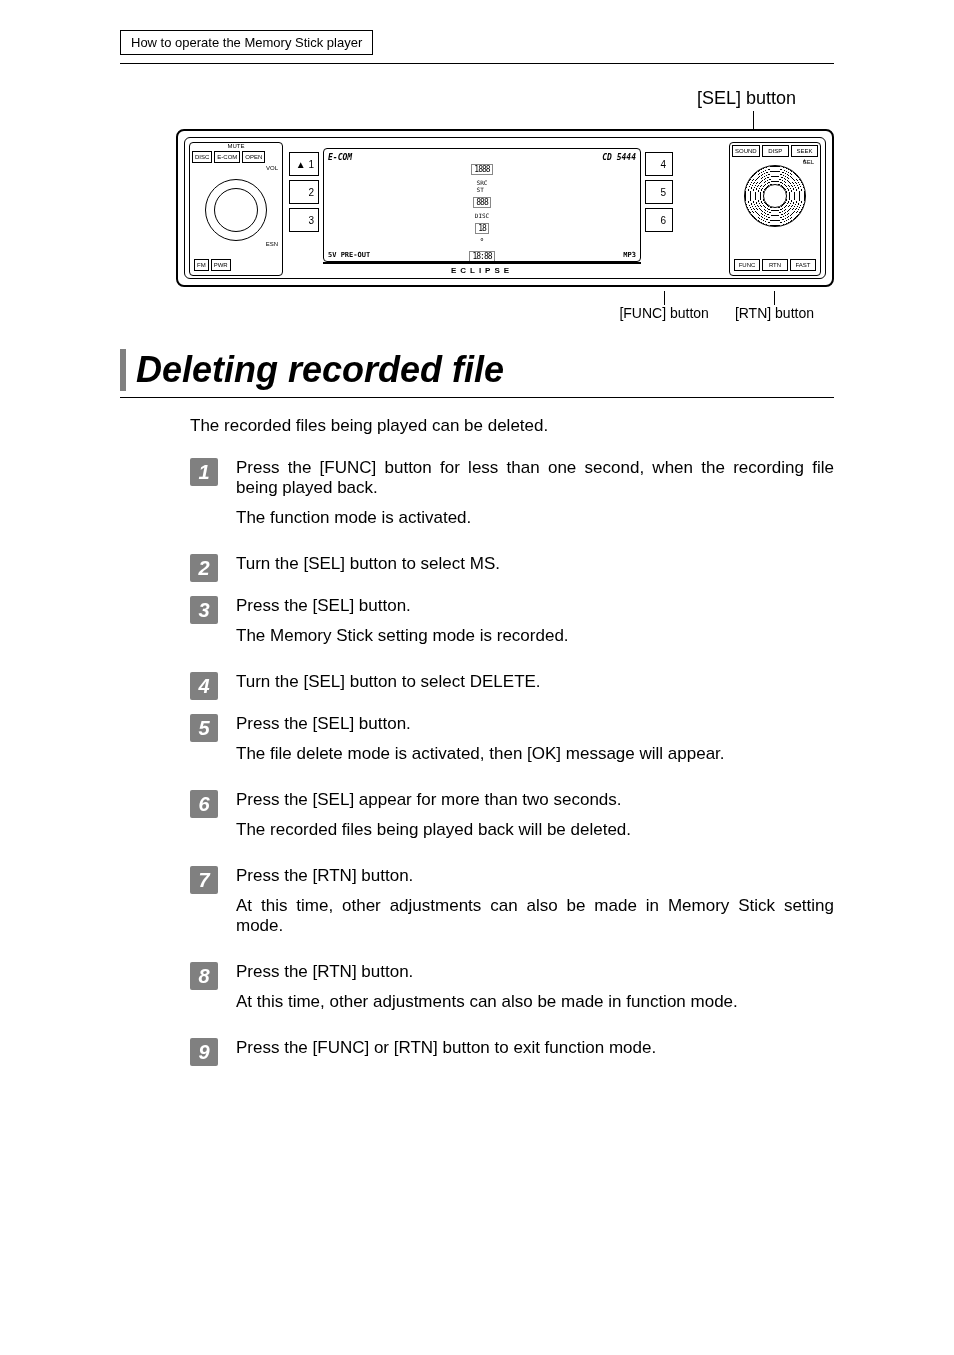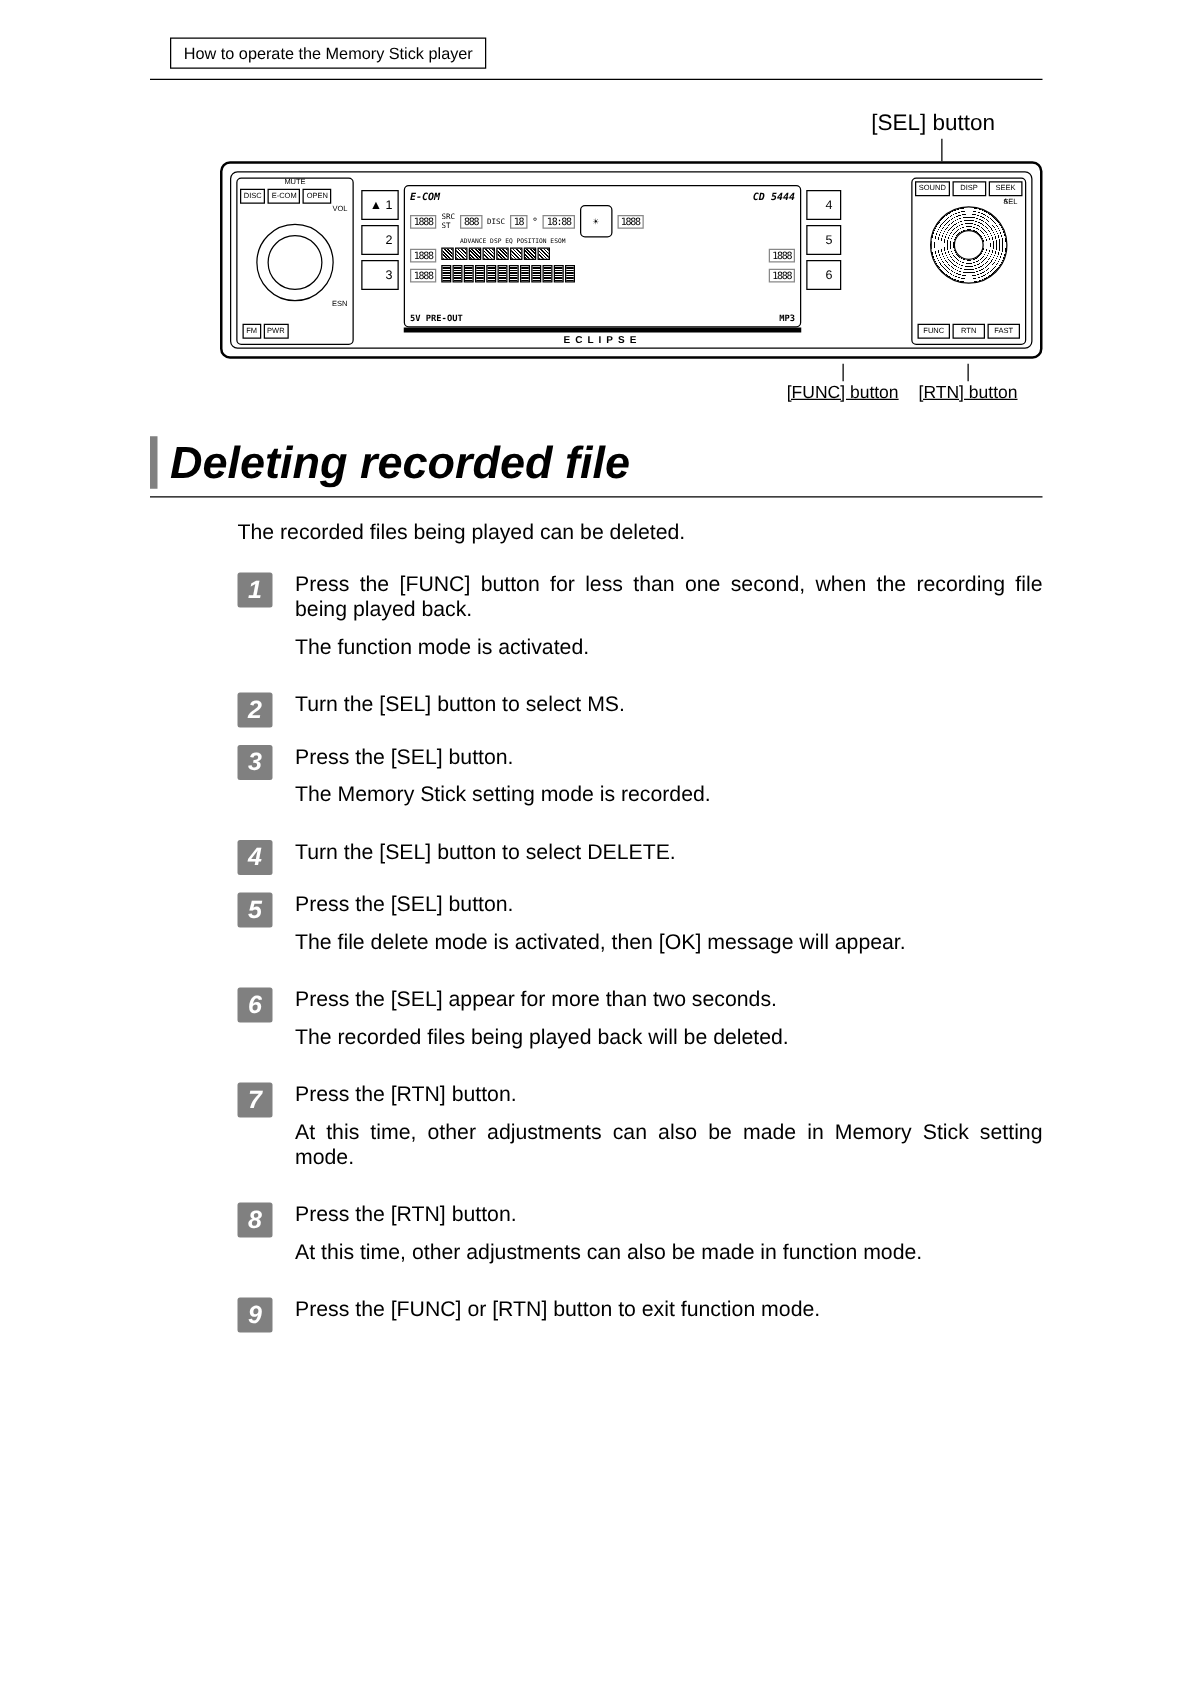--- a/index.html
+++ b/index.html
@@ -13,21 +13,20 @@
   }
   .page {
     padding: 0 120px;
   }
   .breadcrumb {
     border: 1px solid #000;
     padding: 4px 10px;
     display: inline-block;
     font-size: 13px;
     margin-bottom: 8px;
-    margin-left: 16px;
   }
   .hr-full {
     border: none;
     border-top: 1px solid #000;
     margin-bottom: 24px;
   }
   .diagram-area {
     margin: 0 0 28px 56px;
     position: relative;
   }
@@ -97,21 +96,21 @@
     left:138px; top:10px;
     width: 318px; height: 114px;
     border:1px solid #000; border-radius:4px;
     background:#fff;
     padding:4px;
     font-family: monospace;
     font-size:8px;
     overflow:hidden;
   }
   .dev-screen .title { font-size:8px; font-style:italic; font-weight:bold; display:flex; justify-content:space-between;}
-  .dev-screen .line { display:flex; align-items:center; gap:4px; margin-top:2px;}
+  .dev-screen .line { display:flex; align-items:center; gap:4px; margin-top:2px;flex-direction:column;}
   .dev-screen .seg { border:1px solid #888; padding:0 2px; font-size:8px; letter-spacing:-1px;}
   .dev-screen .blocks span{ display:inline-block; width:10px;height:10px;border:1px solid #000; margin-right:1px; background:repeating-linear-gradient(45deg,#000,#000 1px,#fff 1px,#fff 2px);}
   .dev-screen .bars span{ display:inline-block;width:8px;height:14px;border:1px solid #000;margin-right:1px;background:repeating-linear-gradient(0deg,#000,#000 1px,#fff 1px,#fff 2px);}
   .dev-screen .sun{ width:26px;height:26px;border:1px solid #000;border-radius:4px;display:flex;align-items:center;justify-content:center;}
   .dev-screen .foot{ position:absolute;bottom:2px;left:0;right:0;display:flex;justify-content:space-between;align-items:center;font-size:7px;padding:0 4px;font-weight:bold;}
   .dev-right-nums {
     position:absolute;
     left: 460px; top:14px;
     width: 28px;
     display:flex;flex-direction:column;gap:4px;
@@ -132,33 +131,33 @@
     width:62px;height:62px;border:1px solid #000;border-radius:50%;
     margin:6px auto 0;position:relative;
     background: repeating-radial-gradient(circle,#fff,#fff 2px,#000 2px,#000 2.5px);
   }
   .dev-right .dial::after{content:"";position:absolute;inset:18px;border:1px solid #000;border-radius:50%;background:#fff;}
   .dev-right .sel{font-size:6px;position:absolute;top:16px;right:6px;}
   .dev-right .botrow{display:flex;gap:2px;padding:2px;position:absolute;bottom:2px;left:2px;right:2px;}
   .dev-right .botrow .btn{border:1px solid #000;font-size:6px;padding:0 2px;height:12px;line-height:10px;flex:1;text-align:center;}
   .eclipse-bar {
     position:absolute;bottom:2px;left:138px;width:318px;height:14px;
-    border-top:4px solid #000000;display:flex;align-items:center;justify-content:center;
+    border-top:2px solid #000000;display:flex;align-items:center;justify-content:center;
     font-size:8px;letter-spacing:4px;font-weight:bold;
   }
   .callouts-bottom {
     display:flex; justify-content:flex-end; gap:2px;
     margin-top:4px;
     font-size:14px;
   }
   .cb-line {
     display:flex; flex-direction:column; align-items:center;
   }
   .cb-line .stem { width:1px; height:14px; background:#000; }
-  .cb-group { display:flex; gap:16px; padding-right:20px;text-decoration:underline;}
+  .cb-group { display:flex; gap:26px; padding-right:20px;}
   .heading-wrap {
     display:flex; align-items:stretch; gap:10px; margin-bottom:6px;
   }
   .heading-bar { width:6px; background:#808080; }
   h1 {
     font-size: 36px; font-weight:bold; font-style:italic;
   }
   .heading-underline {
     border:none;border-top:1px solid #000;margin-bottom:18px;
   }

